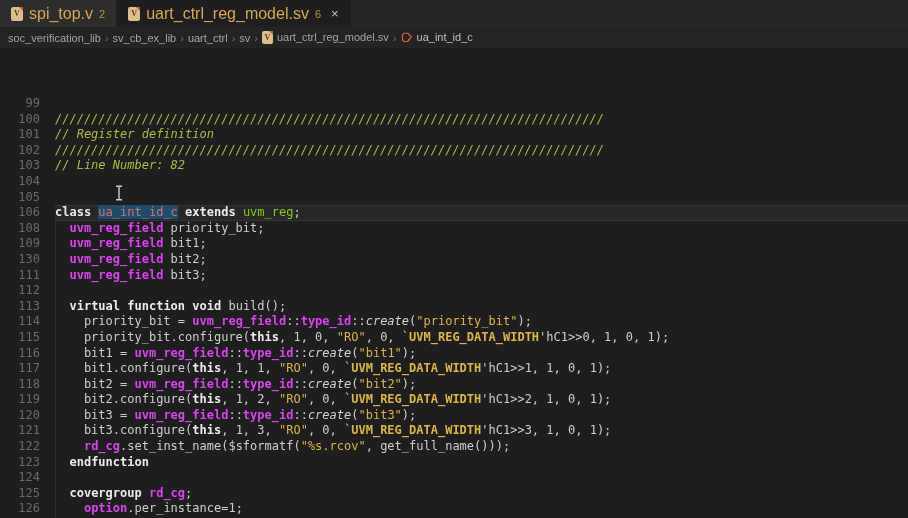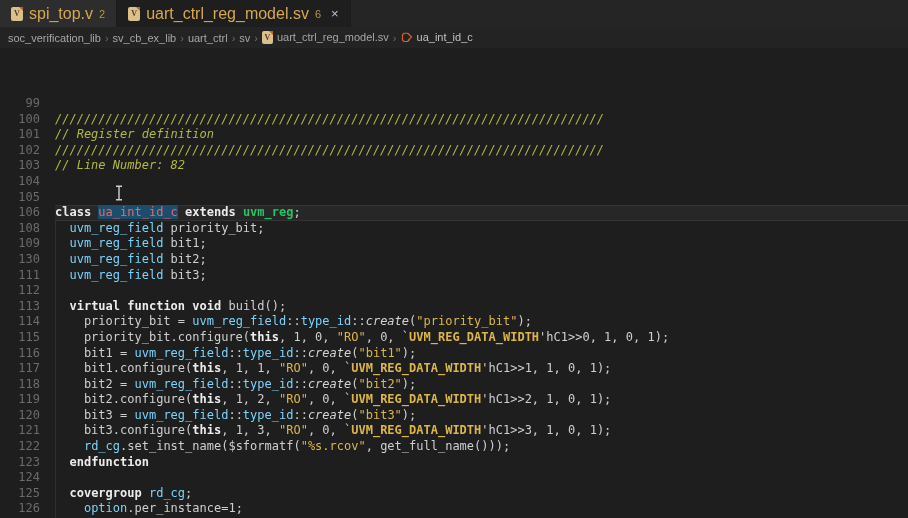--- a/index.html
+++ b/index.html
@@ -37,22 +37,22 @@
   .editor { position:relative; height:470px; background:#1e1e1e;
             font-family:"DejaVu Sans Mono", monospace; font-size:12px;margin-top:48px; }
   .line { display:flex; height:15.6px; line-height:15.6px; white-space:pre; }
   .gutter { width:40px; flex:none; text-align:right; color:#6b6b6b; cursor:pointer; }
   .codetxt { flex:1; margin-left:15px; color:#cfcfcf; cursor:text; }
   .line.current .codetxt { background:rgba(255,255,255,0.045);
       box-shadow: inset 0 1px 0 rgba(255,255,255,0.06), inset 0 -1px 0 rgba(255,255,255,0.06); }
 
   .tk-kw  { color:#ececec; font-weight:bold; }
   .tk-p   { color:#cfcfcf; }
-  .tk-type{ color:#7dd3fc; font-weight:normal; }
-  .tk-red { color:#22c55e;font-weight:bold; }
+  .tk-type{ color:#d946ef; font-weight:bold; }
+  .tk-red { color:#84cc16; }
   .tk-str { color:#ddb64a; }
   .tk-mac { color:#ddb64a; font-weight:bold; }
   .tk-com { color:#b3ba44; font-style:italic; }
   .tk-it  { color:#d4d4d4; font-style:italic; }
   .tk-hl  { color:#d77070; background:#1e4c6d; }
 
   .indent-guide { position:absolute; left:55px; top:124.8px; bottom:0;
                   width:1px; background:rgba(255,255,255,0.08); }
 
   .mouse-ibeam { position:absolute; left:114px; top:89px; }

